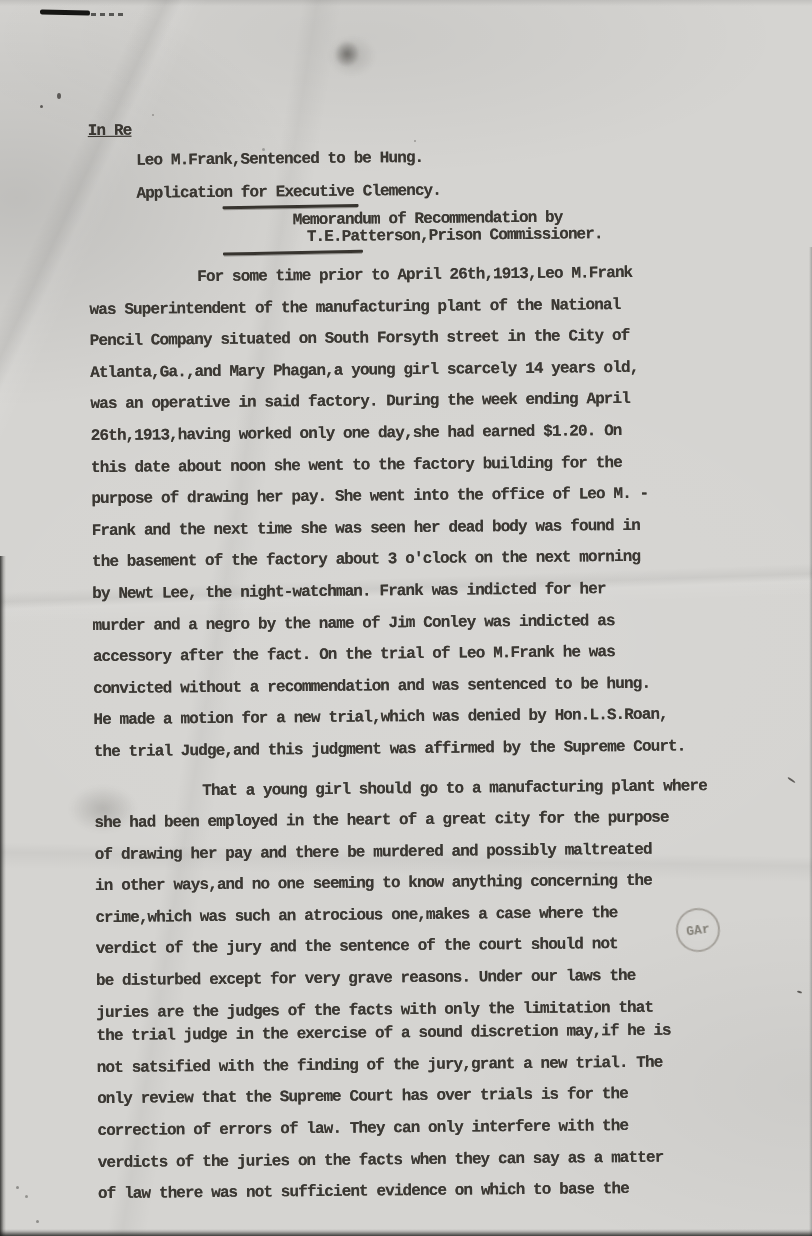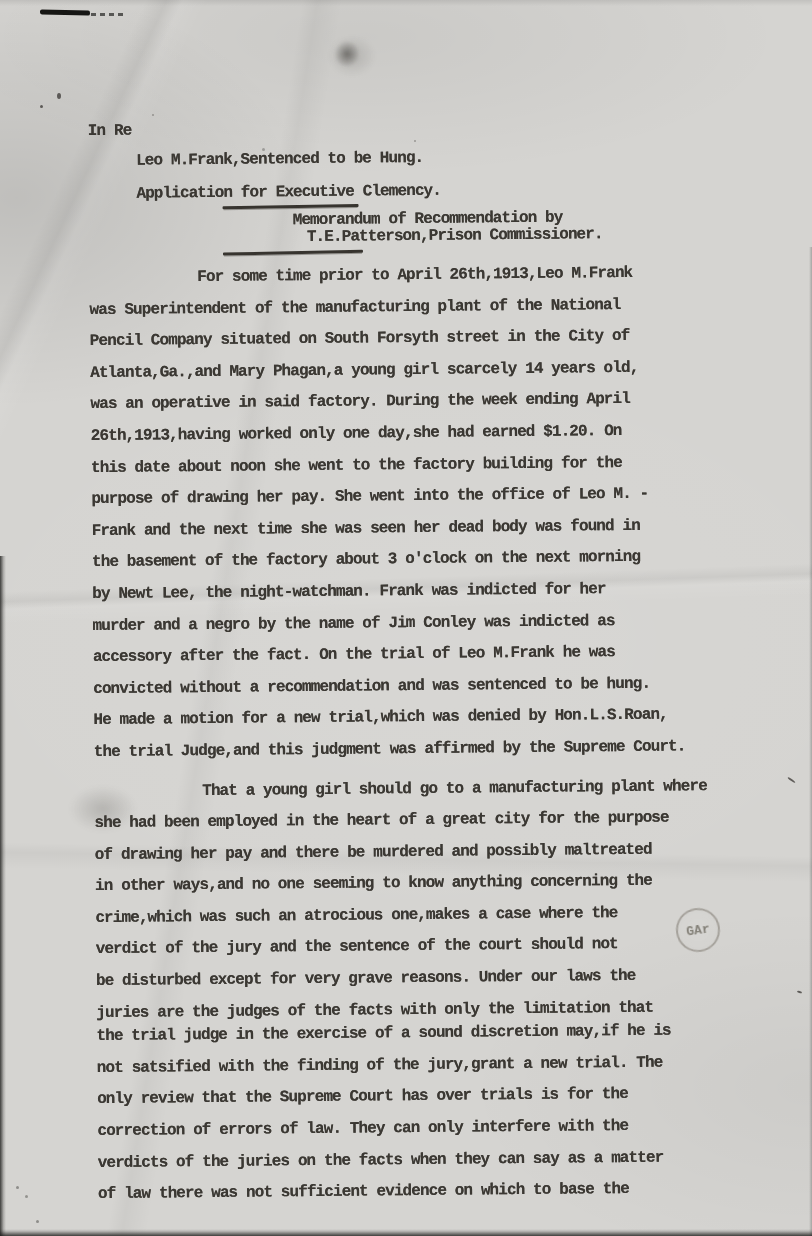--- a/index.html
+++ b/index.html
@@ -96,21 +96,21 @@
   <div class="speck" style="left:262px;top:148px;width:3px;height:3px;opacity:.45;"></div>
   <div class="speck" style="left:414px;top:140px;width:2px;height:2px;opacity:.5;"></div>
   <div class="speck" style="left:787px;top:779px;width:9px;height:2px;transform:rotate(35deg);"></div>
   <div class="speck" style="left:797px;top:991px;width:5px;height:2px;transform:rotate(15deg);"></div>
   <div class="speck" style="left:16px;top:1186px;width:3px;height:3px;opacity:.6;"></div>
   <div class="speck" style="left:25px;top:1195px;width:3px;height:3px;opacity:.55;"></div>
   <div class="speck" style="left:36px;top:1220px;width:3px;height:3px;opacity:.6;"></div>
 
   <div class="content">
 
-    <div class="typed" style="left:88px; top:123px;">In Re</div>
+    <div class="typed" style="left:88px; top:123px;text-decoration:underline;">In Re</div>
 
     <div class="typed" style="left:136px; top:153px;">Leo M.Frank,Sentenced to be Hung.</div>
 
     <div class="typed" style="left:136px; top:186px;">Application for Executive Clemency.</div>
 
     <div class="rule" style="left:222px; top:207px; width:136px; transform:rotate(-0.4deg);"></div>
 
     <div class="typed" style="left:292px; top:214px;">Memorandum of Recommendation by</div>
 
     <div class="typed" style="left:306px; top:231px;">T.E.Patterson,Prison Commissioner.</div>

